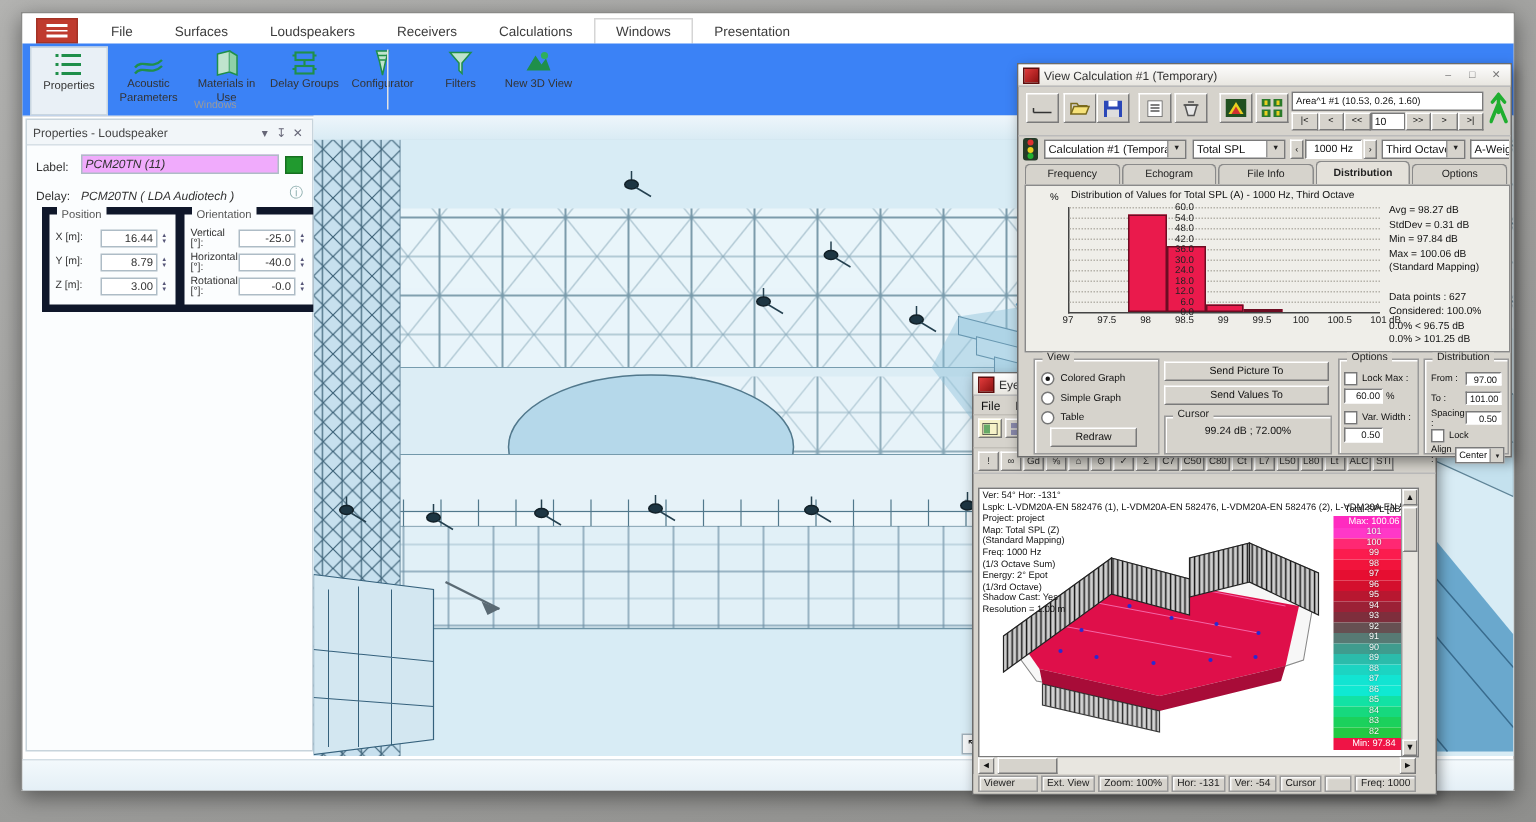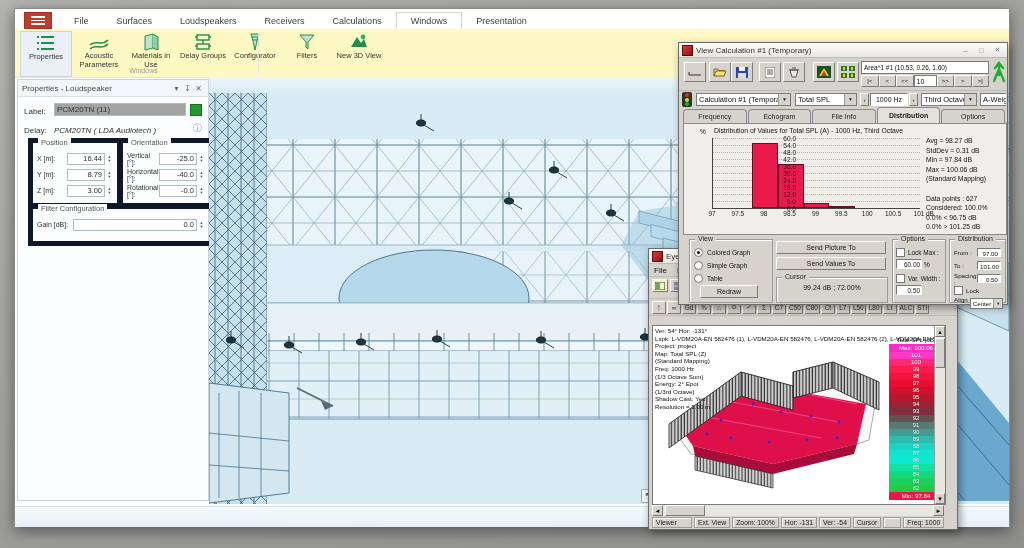--- a/index.html
+++ b/index.html
@@ -5,34 +5,34 @@
   html,body{margin:0;padding:0;}
   body{font-family:"Liberation Sans", sans-serif; -webkit-font-smoothing:antialiased;}
   .screen{position:relative;width:1024px;height:548px;background:linear-gradient(160deg,#b3b3b1,#9b9b99 60%,#8f8f8d);overflow:hidden;}
   .appwin{position:absolute;left:14px;top:8px;width:996px;height:519px;background:#ffffff;border:1px solid #8a8a88;box-shadow:0 4px 14px rgba(0,0,0,.45);box-sizing:border-box;}
   
   .tabrow{position:absolute;left:0;top:0;width:100%;height:20px;background:#ffffff;display:flex;align-items:flex-end;}
   .menu-btn{width:26px;height:15px;margin:0 8px 0 9px;background:#bf3b2e;border:1px solid #a33225;display:flex;flex-direction:column;justify-content:center;gap:2px;align-items:center;cursor:pointer;}
   .menu-btn i{display:block;width:14px;height:1.5px;background:#fff;}
   .rtab{font-size:9px;color:#3c3c3c;padding:3px 14px 3px;cursor:pointer;}
   .rtab.active{background:#fff;border:1px solid #d5d5d5;border-bottom:none;}
-  .ribbon{position:absolute;left:0;top:20px;width:100%;height:48px;background:#fef9c3;border-bottom:1px solid #e0e4e8;display:flex;align-items:flex-start;}
+  .ribbon{position:absolute;left:0;top:20px;width:100%;height:48px;background:#3b82f6;border-bottom:1px solid #e0e4e8;display:flex;align-items:flex-start;}
   .rb{width:50px;margin:2px 1px;height:42px;display:flex;flex-direction:column;align-items:center;font-size:7.5px;color:#333;text-align:center;line-height:1.15;cursor:pointer;padding-top:2px;}
   .rb.sel{background:#e9f0f6;border:1px solid #c9d6e0;}
   .rb svg{width:20px;height:18px;margin-bottom:1px;flex:none;}
   .ribbon-grouplab{position:absolute;left:16px;top:58px;width:225px;text-align:center;font-size:7px;color:#9a9a9a;}
   .ribbon-divider{position:absolute;left:243px;top:24px;height:40px;width:1px;background:#e2e2e2;}
   
   .props{position:absolute;left:2px;top:70px;width:192px;height:422px;background:#fbfdfe;border:1px solid #c8d4dc;box-sizing:border-box;font-size:8px;color:#333;}
   .props-h{height:16px;background:#f2f6f9;border-bottom:1px solid #d7e0e6;display:flex;align-items:center;padding:0 4px;font-size:8px;color:#444;}
   .props-h .t{flex:1;}
   .props-h .ic{width:11px;text-align:center;color:#667;cursor:pointer;font-size:8px;}
   .prow{display:flex;align-items:flex-end;margin:6px 6px 0;}
   .prow .cap{width:30px;}
-  .pinput{flex:1;height:11px;border:1px solid #aebcc6;background:#a3a3a3;font-size:8px;padding:0 2px;display:flex;align-items:center;}
+  .pinput{flex:1;height:11px;border:1px solid #aebcc6;background:#f0abfc;font-size:8px;padding:0 2px;display:flex;align-items:center;font-style:italic;}
   .swatch{width:10px;height:10px;background:#219a2f;border:1px solid #167021;margin-left:4px;}
   .groupbox{position:absolute;border:5px solid #0f172a;padding-top:6px;}
   .groupbox .gt{position:absolute;top:-5px;left:5px;background:#fbfdfe;padding:0 3px;font-size:7.5px;color:#555;}
   .frow{display:flex;align-items:center;margin:3px 4px 0;height:13px;}
   .frow .fl{flex:1;font-size:7px;}
   .fin{width:32px;height:10px;border:1px solid #aebcc6;background:#fff;font-size:7.5px;text-align:right;padding:0 2px;line-height:10px;}
   .spin{width:7px;height:12px;margin-left:1px;display:flex;flex-direction:column;justify-content:center;font-size:4px;color:#557;line-height:4px;text-align:center;cursor:pointer;}
   .info-ic{margin-left:3px;color:#8aa;font-size:9px;}
   
   .vp-tabbar{position:absolute;left:194px;top:68px;width:800px;height:16px;background:linear-gradient(#eef6fb,#d9ebf4);border-bottom:1px solid #b9d2e0;}
@@ -229,28 +229,20 @@
               <div class="fin">-40.0</div>
               <div class="spin">▲<br>▼</div>
             </div>
             <div class="frow">
               <div class="fl">Rotational [°]:</div>
               <div class="fin">-0.0</div>
               <div class="spin">▲<br>▼</div>
             </div>
           </div>
       </div>
-      <div class="groupbox" style="left:10px;top:124px;width:176px;height:26px;">
-        <span class="gt">Filter Configuration</span>
-        <div class="frow">
-          <span style="width:36px;font-size:7px;">Gain [dB]:</span>
-          <span class="fin" style="flex:1;">0.0</span>
-          <span class="spin">▲<br>▼</span>
-        </div>
-      </div>
     </div>
 
     <div class="vp-tabbar">
       <div class="vp-tab">
         <span>3D View</span>
         <span class="x">✕</span>
       </div>
     </div>
     <div class="vp">
       <svg width="800" height="411" viewBox="0 0 800 411">

